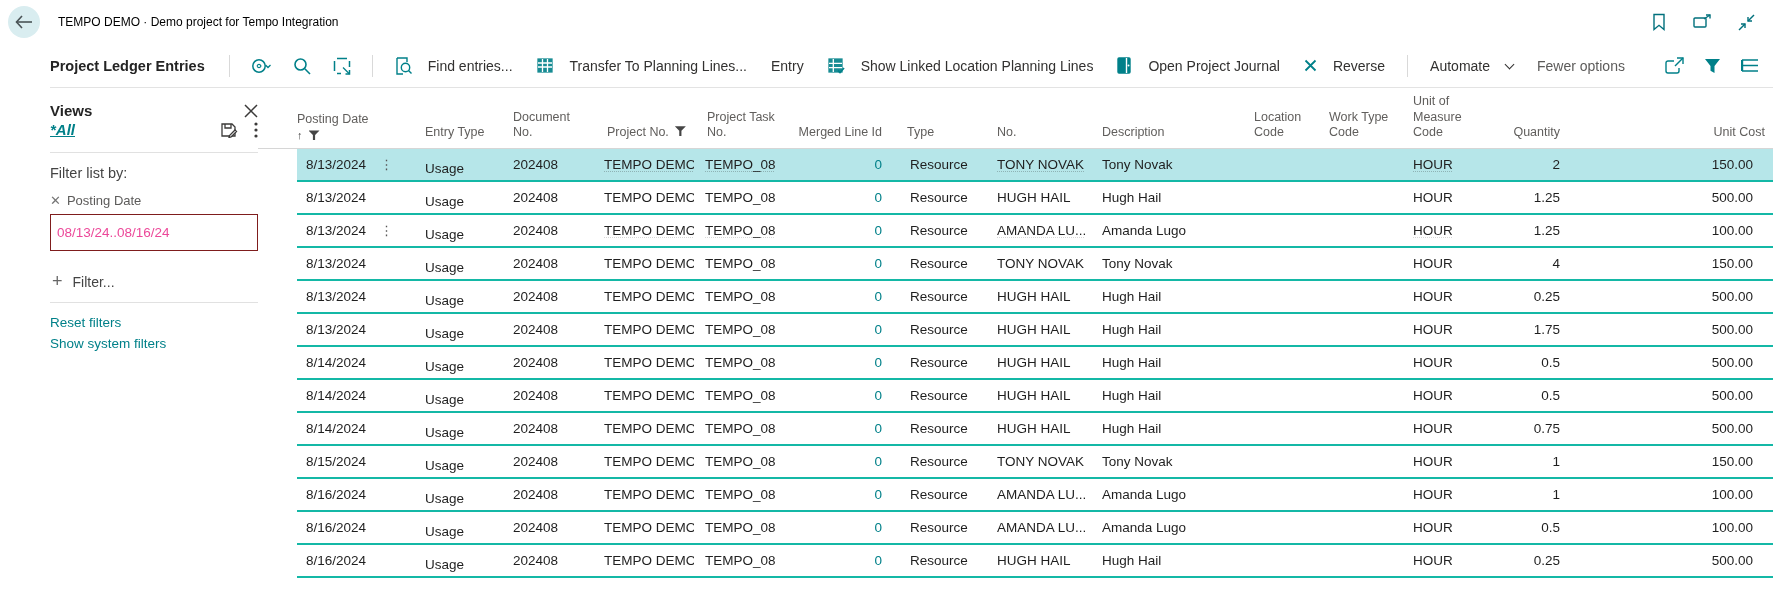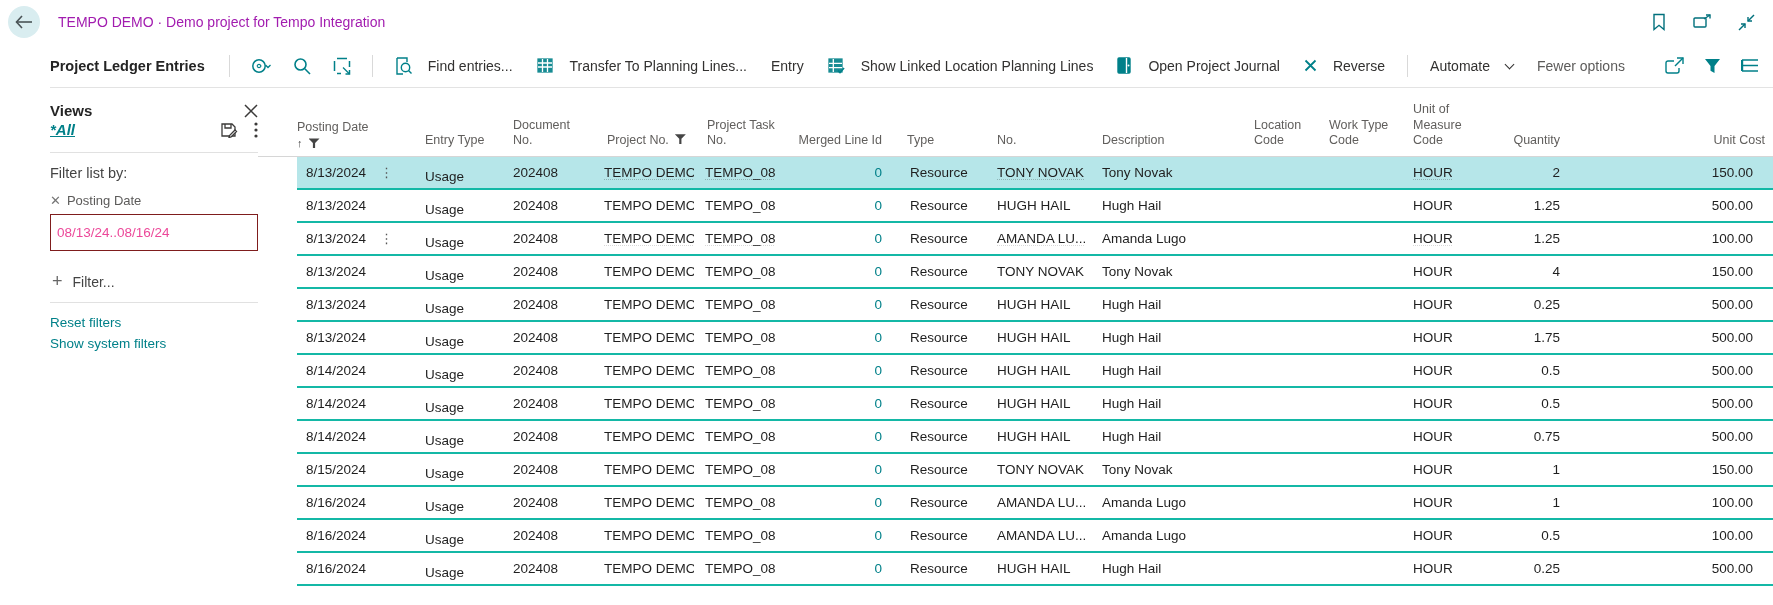--- a/index.html
+++ b/index.html
@@ -3,21 +3,21 @@
 <meta charset="utf-8">
 <style>
   * { margin:0; padding:0; box-sizing:border-box; }
   html,body { width:1773px; height:605px; background:#fff; overflow:hidden;
               font-family:"Liberation Sans", sans-serif; color:#1f1f1f; }
 
   
   .topbar { height:44px; display:flex; align-items:center; padding:0 18px 0 8px; }
   .back-circle { width:32px; height:32px; border-radius:50%; background:#d9edf0;
                  display:flex; align-items:center; justify-content:center; margin-right:18px; cursor:pointer; }
-  .topbar-title { font-size:14px; color:#a21caf; flex:1 1 auto; }
+  .topbar-title { font-size:12px; color:#000000; flex:1 1 auto; }
   .topbar-icons { display:flex; gap:26px; align-items:center; color:#00707c; }
   .topbar-icons svg { display:block; cursor:pointer; }
 
   
   .toolbar-wrap { padding-left:50px; }
   .toolbar { height:44px; display:flex; align-items:center; gap:8px;
              border-bottom:1px solid #e3e3e3; padding-right:14px; }
   .page-title { font-size:14.5px; font-weight:bold; color:#242424; margin-right:10px; white-space:nowrap; }
   .tsep { width:1px; height:22px; background:#d9d9d9; margin:0 6px; }
   .tbtn { display:flex; align-items:center; gap:16px; font-size:14px; color:#323130;
@@ -51,21 +51,21 @@
                 margin:20px 0 6px 2px; cursor:pointer; }
   .add-filter .plus { font-size:18px; color:#666; font-weight:400; }
   .fp-link { display:block; font-size:13.5px; color:#008089; margin-bottom:6px; cursor:pointer; }
 
   
   .tablearea { flex:1 1 auto; }
   .gridhead { border-bottom:1px solid #d6d6d6; padding-left:39px; }
   .grid-row { display:grid;
       grid-template-columns:70px 45px 84px 98px 100px 96px 100px 90px 105px 152px 75px 84px 100px 72px minmax(0,1fr); }
   .hcell { font-size:12.5px; color:#605e5c; display:flex; flex-direction:column;
-           justify-content:flex-end; padding:6px 4px 7px 0; min-height:44px; cursor:pointer;margin-top:8px; }
+           justify-content:flex-end; padding:6px 4px 7px 0; min-height:44px; cursor:pointer; }
   .hcell .lbl { line-height:1.25; }
   .hcell.right { text-align:right; align-items:flex-end; padding-right:8px; }
   .h-pad { padding-left:13px; }
   .h-pad17 { padding-left:17px; }
   .h-icons { display:flex; gap:6px; align-items:center; margin-top:2px; }
   .funnel { width:11px; height:10px; background:#454545; display:inline-block;
             clip-path:polygon(0 0,100% 0,60% 45%,60% 100%,40% 100%,40% 45%); }
   .sort-arrow { font-size:11px; color:#454545; line-height:1; }
   .inline-funnel { margin-left:6px; }
 

